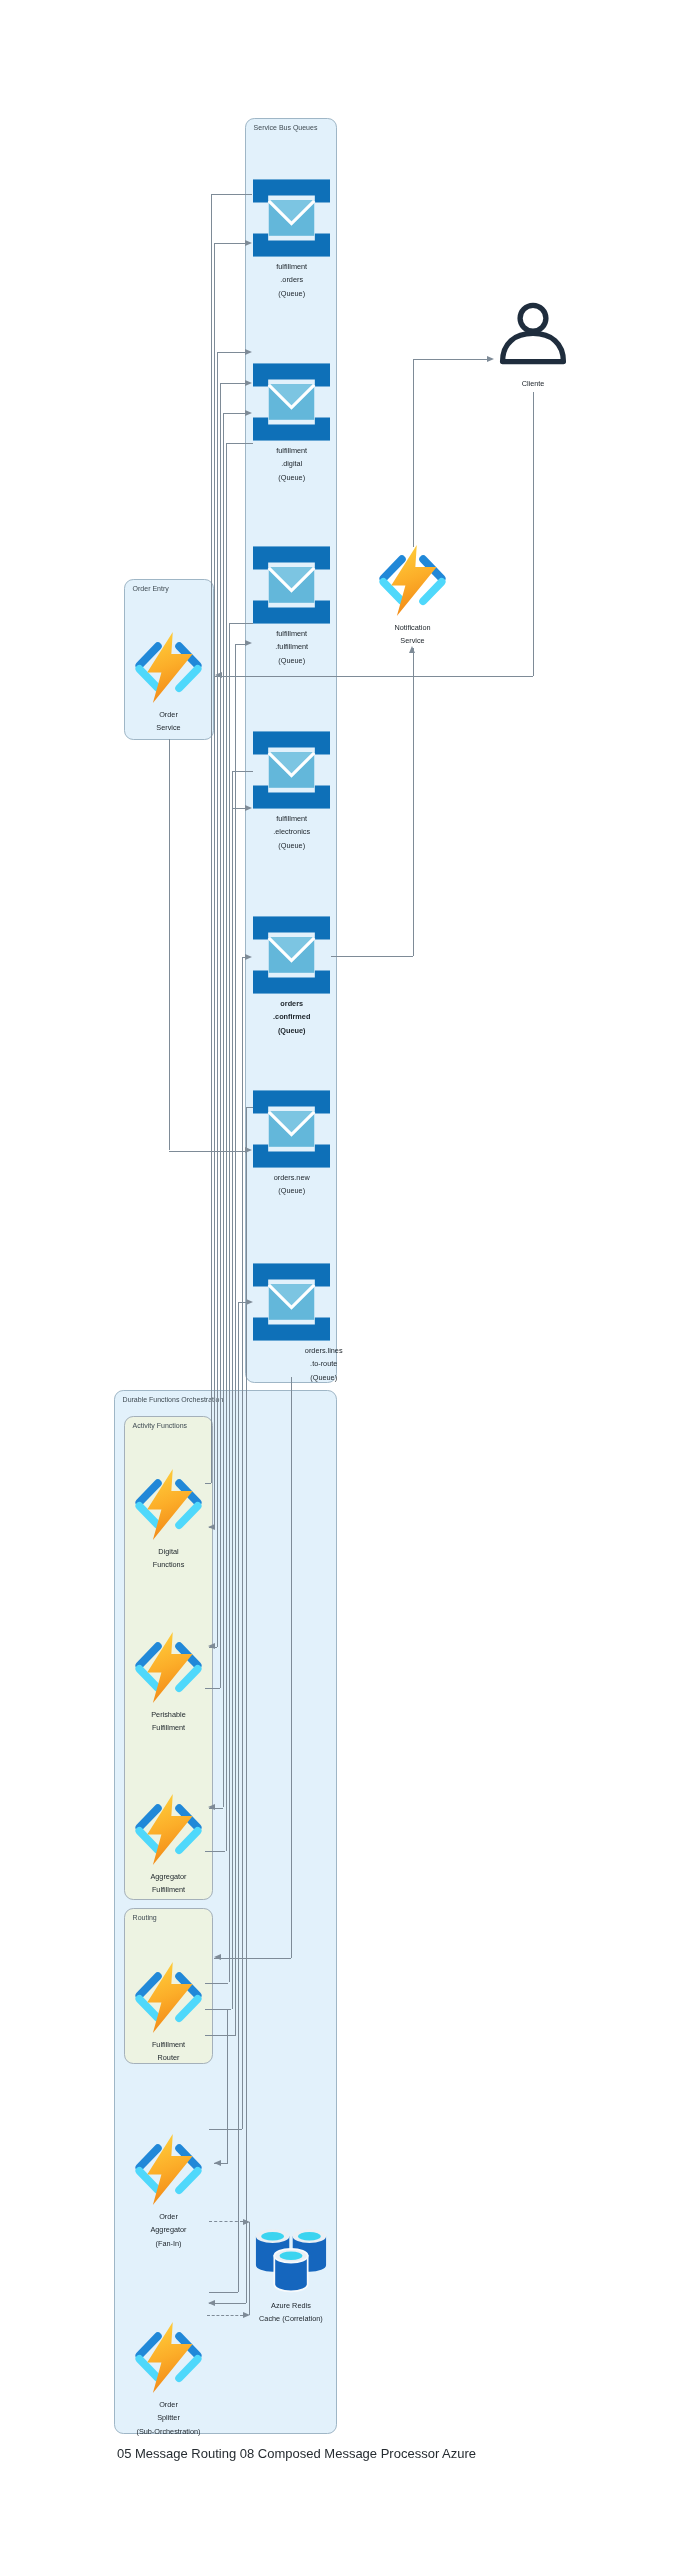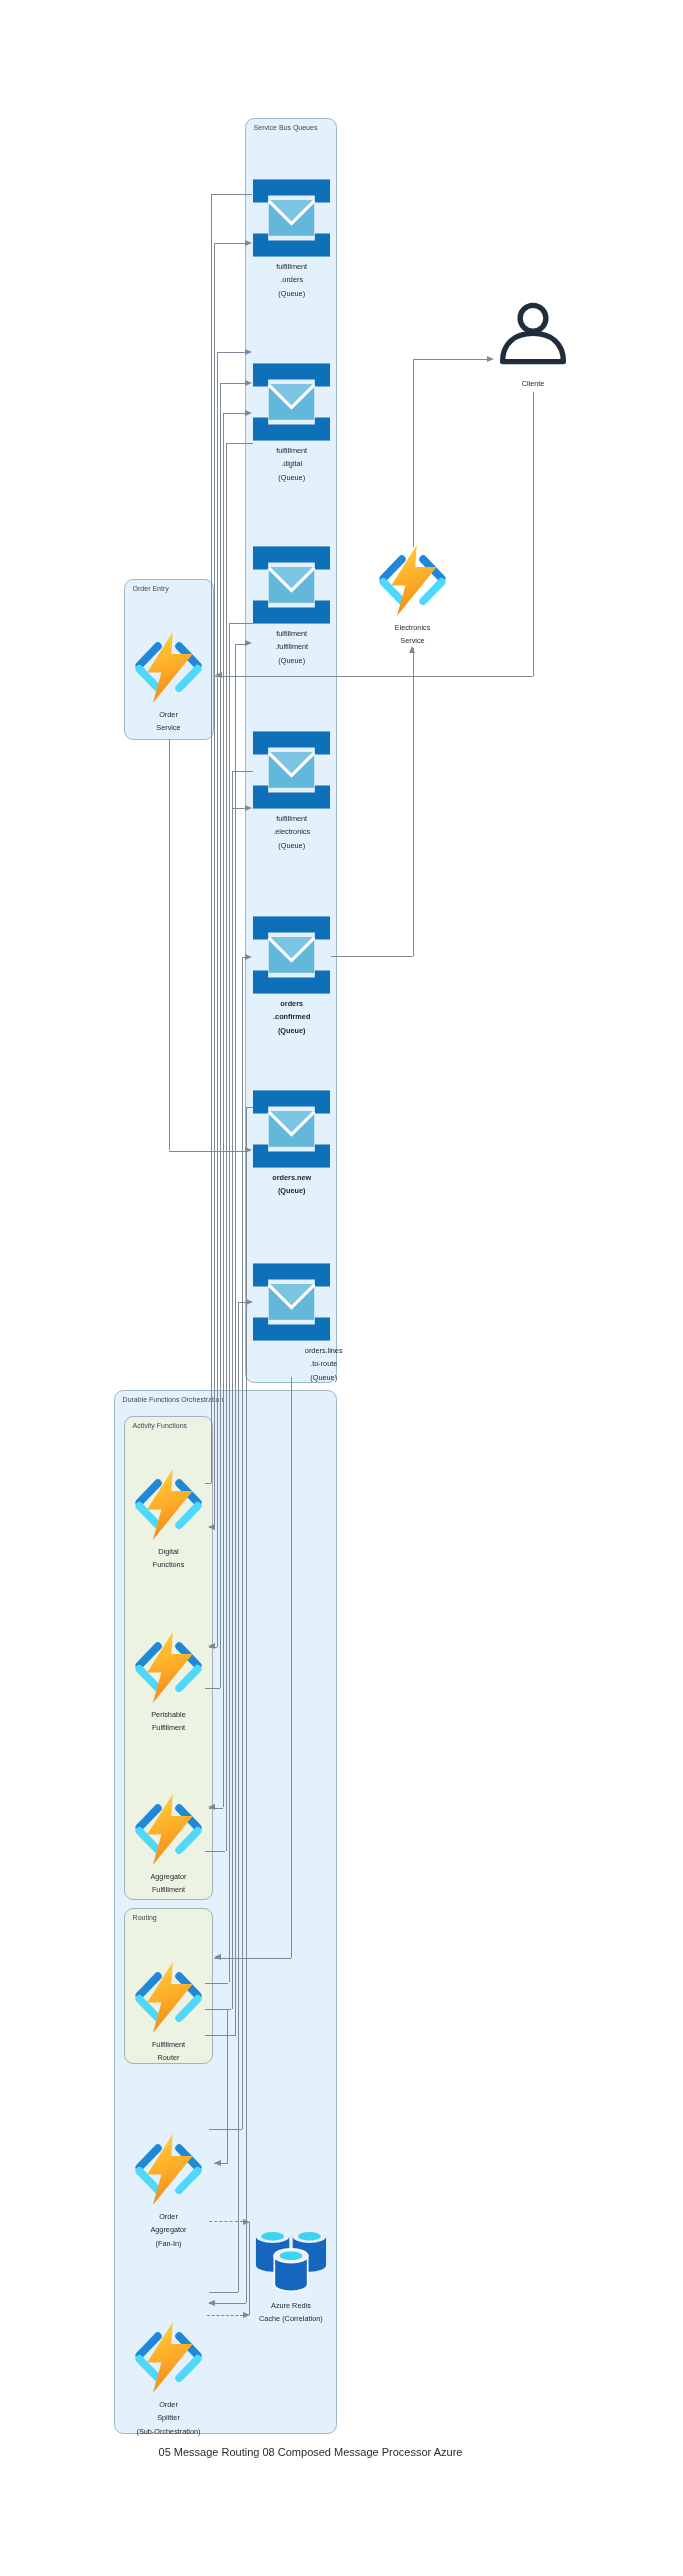--- a/index.html
+++ b/index.html
@@ -17,22 +17,22 @@
   .node-label{position:absolute;text-align:center;font-size:7.3px;line-height:13.4px;color:#1B2228;}
   .line{position:absolute;background:#7E8B97;z-index:3;}
   .dashed{position:absolute;border-top:1.2px dashed #7E8B97;z-index:3;}
   .arrow{position:absolute;width:0;height:0;z-index:4;}
   .arrow-right{border-top:3.2px solid transparent;border-bottom:3.2px solid transparent;border-left:7.6px solid #7E8B97;}
   .arrow-left{border-top:3.2px solid transparent;border-bottom:3.2px solid transparent;border-right:7.6px solid #7E8B97;}
   .arrow-up{border-left:3.2px solid transparent;border-right:3.2px solid transparent;border-bottom:7.6px solid #7E8B97;}
   .node{z-index:5;}
   .container{z-index:1;}
   .container.green{z-index:2;}
-  .caption{position:absolute;left:77px;top:2446px;width:467px;text-align:center;
-    font-size:11px;color:#262C31;z-index:5;}
+  .caption{position:absolute;left:63px;top:2446px;width:467px;text-align:center;
+    font-size:13px;color:#262C31;z-index:5;}
 </style>
 </head>
 <body>
 
 <svg width="0" height="0" style="position:absolute" aria-hidden="true">
   <defs>
     <linearGradient id="boltGrad" x1="0" y1="0" x2="0.25" y2="1">
       <stop offset="0" stop-color="#FFD33E"></stop>
       <stop offset="0.55" stop-color="#FCAE29"></stop>
       <stop offset="1" stop-color="#F28A17"></stop>
@@ -205,21 +205,21 @@
       <div class="node-label" style="left: -5.3px; top: 81px; width: 88px; font-weight: bold;">
         <div>orders</div>
         <div>.confirmed</div>
         <div>(Queue)</div>
       </div>
     </div>
     <div class="node queue" style="left: 253px; top: 1090px; width: 77px; height: 78px;">
       <svg width="77" height="78" viewBox="0 0 132 133">
         <use href="#queue-icon"></use>
       </svg>
-      <div class="node-label" style="left: -5.3px; top: 81px; width: 88px; font-weight: bold;">
+      <div class="node-label" style="left: -5.3px; top: 81px; width: 88px;">
         <div>orders.new</div>
         <div>(Queue)</div>
       </div>
     </div>
     <div class="node queue" style="left: 253px; top: 1263px; width: 77px; height: 78px;">
       <svg width="77" height="78" viewBox="0 0 132 133">
         <use href="#queue-icon"></use>
       </svg>
       <div class="node-label" style="left: -5.3px; top: 81px; width: 88px; margin-left: 32px;">
         <div>orders.lines</div>
@@ -234,21 +234,21 @@
       <div class="node-label" style="left: -17px; top: 76px; width: 111px;">
         <div>Order</div>
         <div>Service</div>
       </div>
     </div>
     <div class="node fn" style="left: 374px; top: 545px; width: 77px; height: 71px;">
       <svg width="77" height="71" viewBox="0 0 132 122">
         <use href="#fn-icon"></use>
       </svg>
       <div class="node-label" style="left: -17px; top: 76px; width: 111px;">
-        <div>Electronics</div>
+        <div>Notification</div>
         <div>Service</div>
       </div>
     </div>
     <div class="node fn" style="left: 130px; top: 1469px; width: 77px; height: 71px;">
       <svg width="77" height="71" viewBox="0 0 132 122">
         <use href="#fn-icon"></use>
       </svg>
       <div class="node-label" style="left: -17px; top: 76px; width: 111px;">
         <div>Digital</div>
         <div>Functions</div>

